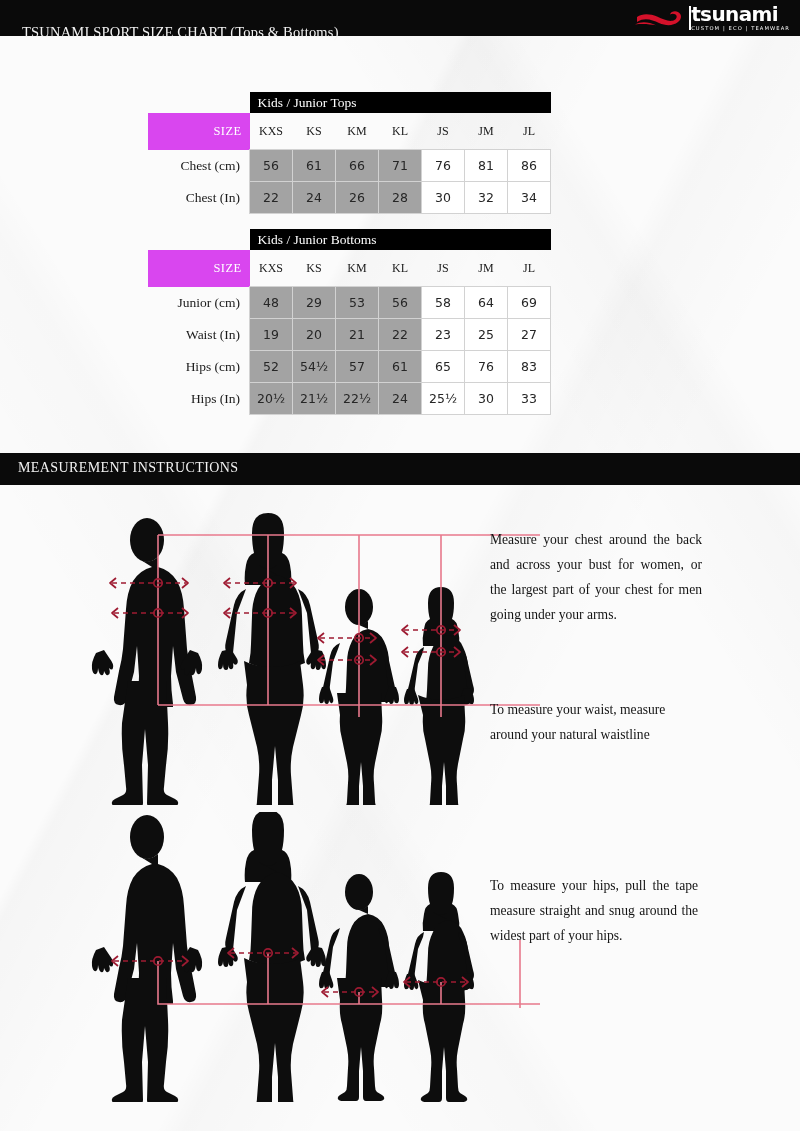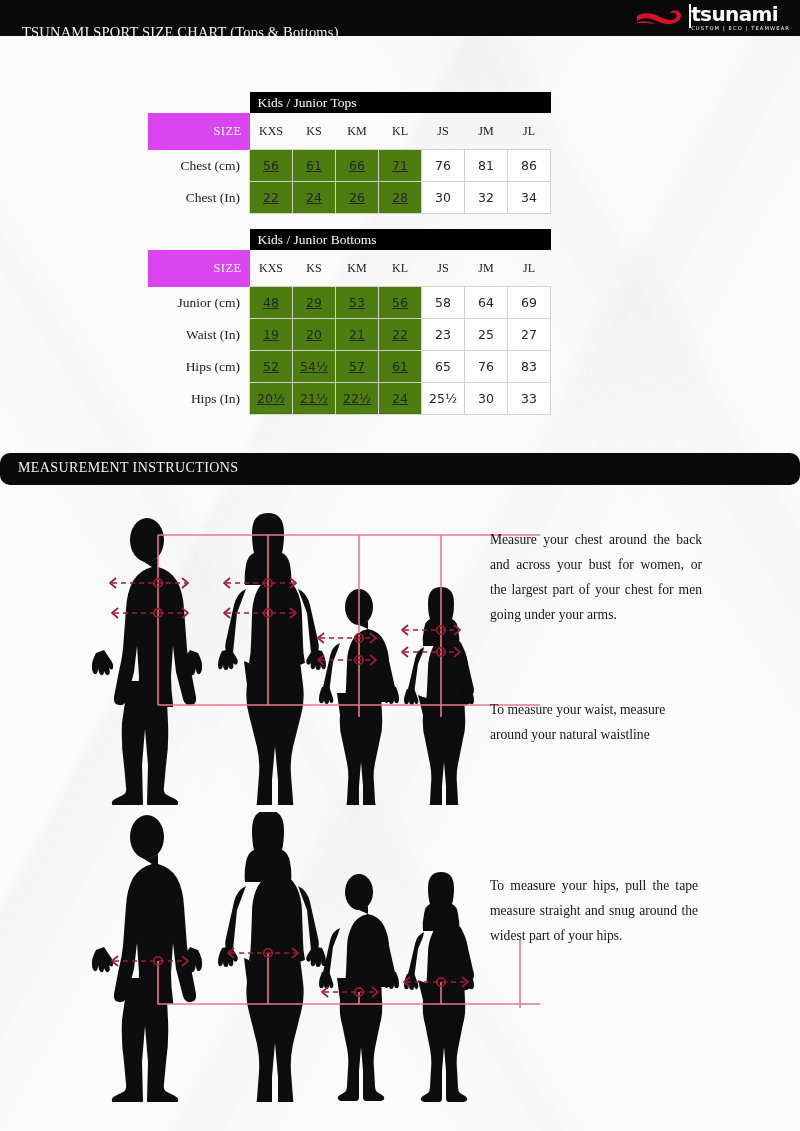--- a/index.html
+++ b/index.html
@@ -29,21 +29,21 @@
     position:absolute;left:0;top:0;width:800px;height:36px;
     background:#0a0a0a;z-index:3;
   }
   .topbar .title{
     position:absolute;left:22px;top:24px;
     font-size:14.5px;letter-spacing:.2px;color:#f2f2f2;
     white-space:nowrap;
   }
   .logo{
     position:absolute;right:10px;top:4px;height:28px;
-    display:flex;
+    display:flex;align-items:center;
   }
   .logo .wave{display:block;}
   .logo .divider{width:2px;height:24px;background:#ffffff;}
   .logo .words{display:flex;flex-direction:column;line-height:1;}
   .logo .wordmark{
     font-family:"DejaVu Sans", sans-serif;
     font-weight:bold;font-size:20px;color:#ffffff;letter-spacing:-0.6px;
   }
   .logo .tagline{
     font-family:"DejaVu Sans", sans-serif;
@@ -74,28 +74,28 @@
     text-align:right !important;padding-right:8px !important;
     letter-spacing:.4px;height:20px;
   }
   .hdr{height:36px;font-size:12px;border:none;}
   .cell{
     height:31px;width:42px;
     border:1px solid #d2d2d2;
     font-family:"DejaVu Sans", sans-serif;
     font-size:12.5px;color:#262626;
   }
-  .cell.shade{background:#4d7c0f;text-decoration:underline;}
+  .cell.shade{background:#a3a3a3;}
   .cell.plain{background:#ffffff;}
   .spacer{border:none;background:transparent;}
 
   
   .band{
     position:absolute;left:0;width:800px;height:32px;
-    background:#0a0a0a;z-index:3;border-radius:10px;
+    background:#0a0a0a;z-index:3;
   }
   .band span{
     position:absolute;left:18px;top:7px;
     color:#f2f2f2;font-size:14px;letter-spacing:.4px;
   }
 
   
   .instr{
     position:absolute;z-index:4;
     font-size:13.6px;line-height:25px;color:#141414;

